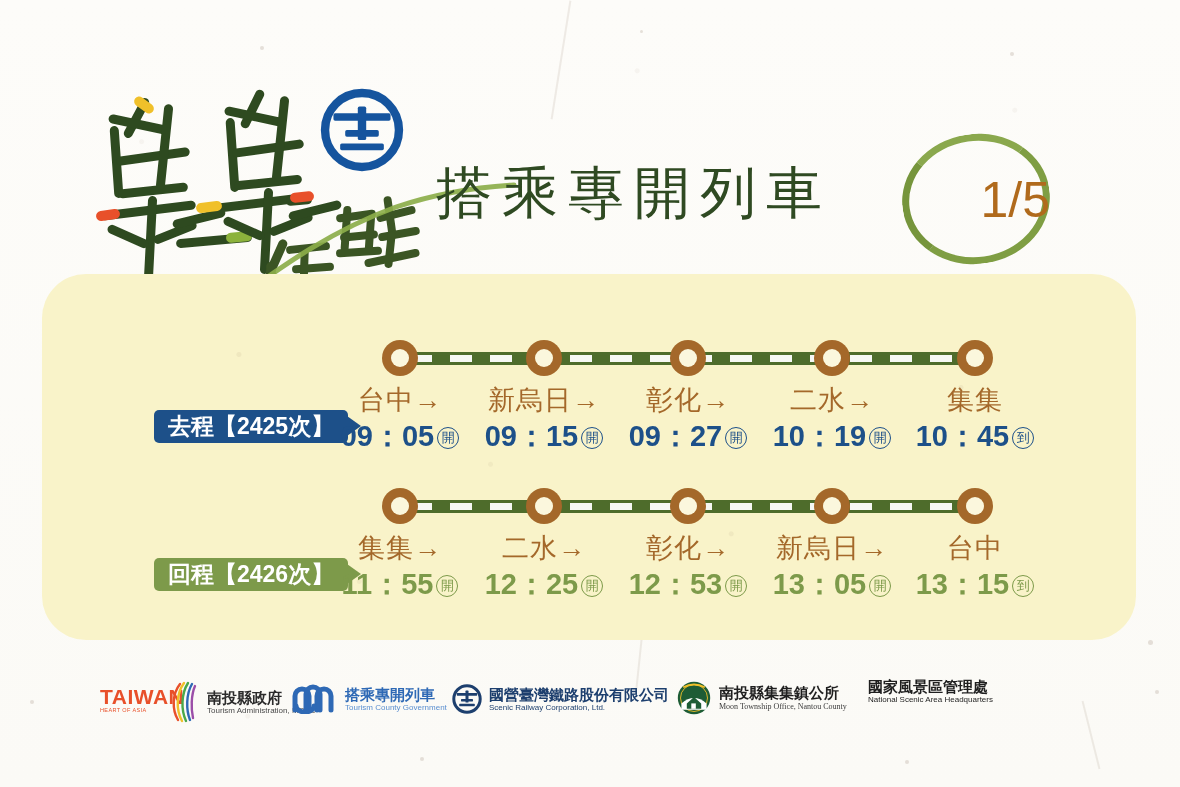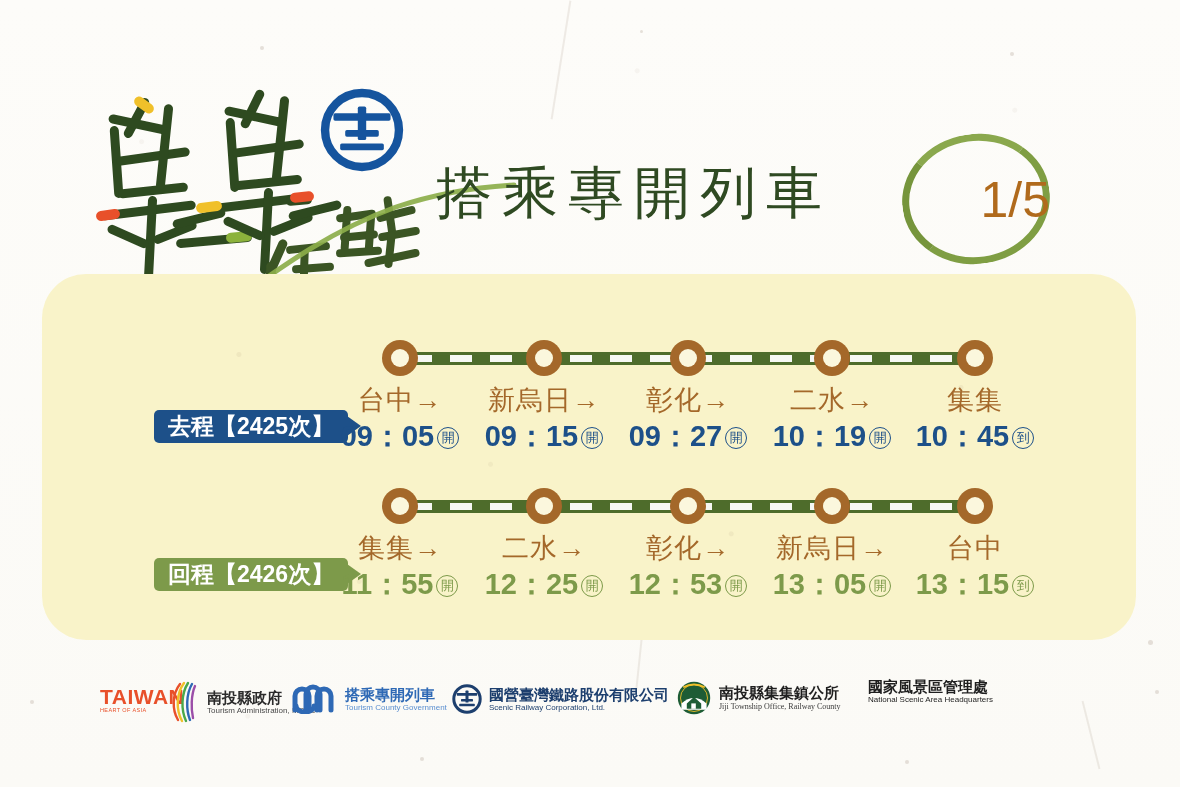--- a/index.html
+++ b/index.html
@@ -495,21 +495,21 @@
       <svg class="mark" width="36" height="36" viewBox="0 0 40 40">
         <circle cx="20" cy="20" r="18" fill="#1d5c35"></circle>
         <circle cx="20" cy="20" r="15" fill="none" stroke="#f0c02a" stroke-width="1"></circle>
         <path d="M6 26 Q20 14 34 26 L34 33 L6 33 Z" fill="#ffffff"></path>
         <path d="M12 26 L20 19 L28 26 L28 32 L12 32 Z" fill="#1d5c35"></path>
         <rect x="17" y="26" width="5" height="6" fill="#ffffff"></rect>
         <path d="M8 8 Q20 2 32 8" fill="none" stroke="#f0c02a" stroke-width="2"></path>
       </svg>
       <div class="txt">
         <div class="zh">南投縣集集鎮公所</div>
-        <div class="en">Jiji Township Office, Railway County</div>
+        <div class="en">Moon Township Office, Nantou County</div>
       </div>
     </div>
 
     <div class="logo" id="logo-sml" style="left:868px;top:10px;">
       <div class="txt">
         <div class="zh">國家風景區管理處</div>
         <div class="en">National Scenic Area Headquarters</div>
       </div>
     </div>
   </div>

